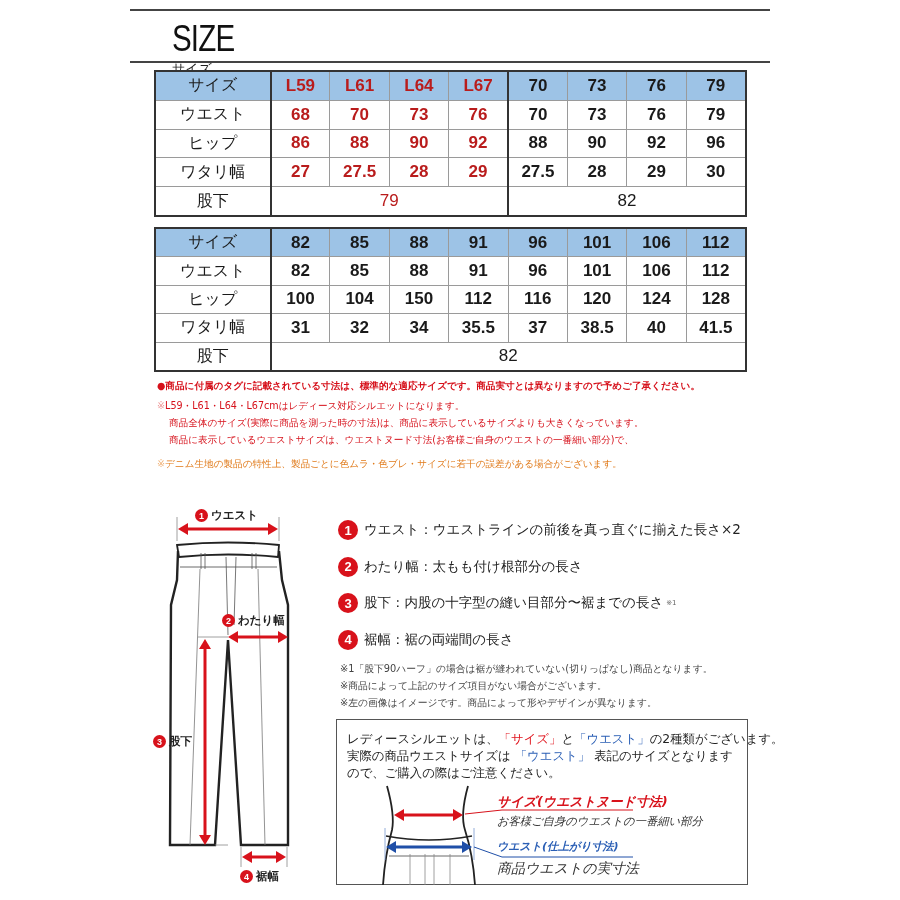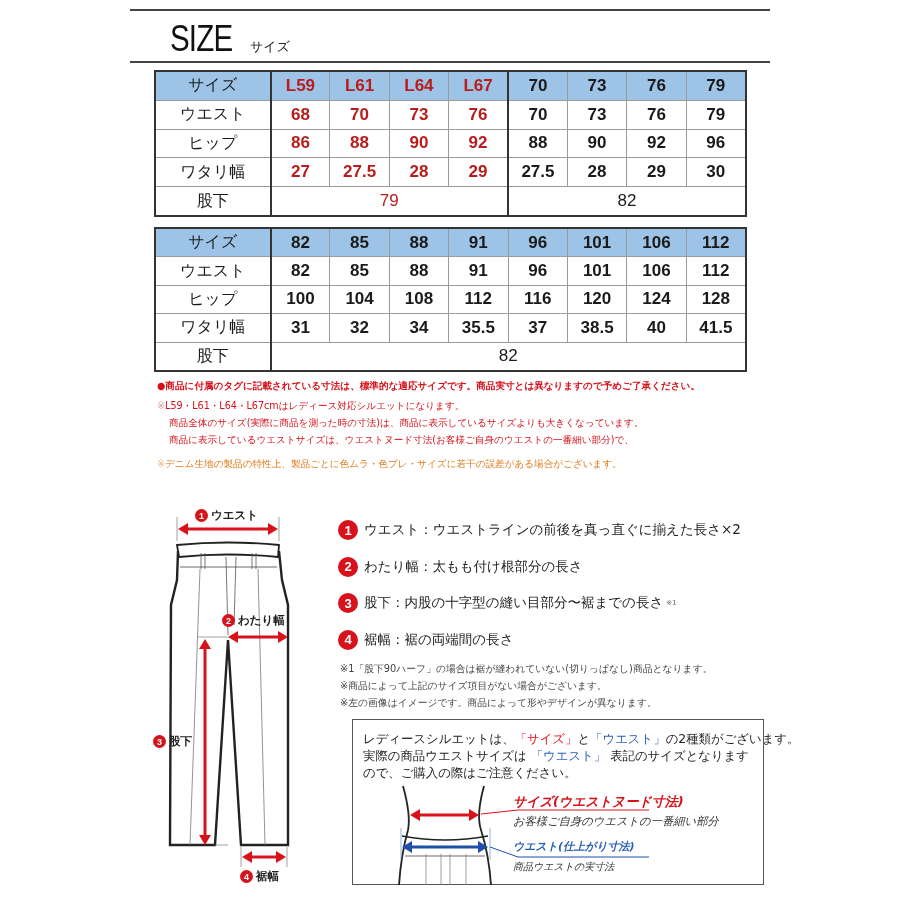--- a/index.html
+++ b/index.html
@@ -1,21 +1,21 @@
 <!DOCTYPE html>
 <html><head>
 <meta charset="utf-8">
 <style>
   * { box-sizing: border-box; margin: 0; padding: 0; }
   body { width: 900px; height: 900px; background: #ffffff; font-family: "DejaVu Sans", sans-serif; position: relative; overflow: hidden; color: #222; }
   .abs { position: absolute; }
 
   
   .hdr-line { position: absolute; left: 130px; width: 640px; height: 2px; background: #444; }
-  .title-wrap { position: absolute; left: 170px; top: 18px; display: flex; align-items: baseline; }
+  .title-wrap { position: absolute; left: 170px; top: 18px; display: flex; align-items: baseline; flex-direction: column; }
   .title-big { font-family: "Liberation Sans", sans-serif; font-size: 36px; font-weight: 400; color: #111; letter-spacing: -1px; transform: scaleX(0.82); transform-origin: left; display: inline-block; width: 78px; }
   .title-small { font-size: 13px; color: #222; margin-left: 2px; }
 
   
   table.size { position: absolute; left: 155px; width: 591px; border-collapse: collapse; table-layout: fixed; font-family: "Liberation Sans", sans-serif; }
   table.size td { border: 1px solid #9a9a9a; text-align: center; font-size: 17px; font-weight: 700; color: #1a1a1a; padding: 0; }
   table.size td.lbl { width: 115px; font-family: "DejaVu Sans", sans-serif; font-weight: 400; font-size: 16px; border-right: 2px solid #333; }
   table.size tr.head td { background: #9dc3e6; }
   table.size td.red { color: #b91c1c; }
   table.size td.sep { border-left: 2px solid #333; }
@@ -41,29 +41,29 @@
 
   
   .defs { position: absolute; left: 338px; top: 512px; }
   .def { display: flex; align-items: center; height: 36.5px; font-size: 13.5px; color: #222; white-space: nowrap; }
   .def .bigbadge { width: 20px; height: 20px; border-radius: 50%; background: #d8121b; color: #fff; font-size: 13px; font-weight: 700; font-family: "Liberation Sans", sans-serif; display: inline-flex; align-items: center; justify-content: center; margin-right: 6px; }
   .def .sup { font-size: 7px; color: #666; margin-left: 3px; }
 
   .footnotes { position: absolute; left: 340px; top: 660px; font-size: 9.8px; line-height: 17px; color: #444; }
 
   
-  .lbox { position: absolute; left: 352px; top: 719px; width: 412px; height: 166px; border: 1px solid #555; }
+  .lbox { position: absolute; left: 336px; top: 719px; width: 412px; height: 166px; border: 1px solid #555; }
   .lbox-text { position: absolute; left: 10px; top: 10px; font-size: 12.4px; line-height: 17px; color: #222; white-space: nowrap; }
   .lbox-text .red { color: #e0121b; }
   .lbox-text .blue { color: #2b5fb5; }
   .lab { position: absolute; white-space: nowrap; font-style: italic; }
   .lab-red-title { left: 160px; top: 73px; color: #d8121b; font-size: 13px; font-weight: 700; }
   .lab-red-sub { left: 160px; top: 94px; color: #333; font-size: 11.3px; }
   .lab-blue-title { left: 160px; top: 119px; color: #2b5fb5; font-size: 11px; font-weight: 700; }
-  .lab-blue-sub { left: 160px; top: 140px; color: #333; font-size: 10px; }
+  .lab-blue-sub { left: 160px; top: 140px; color: #333; font-size: 14px; }
 </style>
 </head>
 <body>
 
 <div class="hdr-line" style="top:9px;"></div>
 <div class="title-wrap">
   <span class="title-big">SIZE</span>
   <span class="title-small">サイズ</span>
 </div>
 <div class="hdr-line" style="top:61px;"></div>
@@ -143,21 +143,21 @@
     <td>91</td>
     <td>96</td>
     <td>101</td>
     <td>106</td>
     <td>112</td>
   </tr>
   <tr>
     <td class="lbl">ヒップ</td>
     <td>100</td>
     <td>104</td>
-    <td>108</td>
+    <td>150</td>
     <td>112</td>
     <td>116</td>
     <td>120</td>
     <td>124</td>
     <td>128</td>
   </tr>
   <tr>
     <td class="lbl">ワタリ幅</td>
     <td>31</td>
     <td>32</td>

